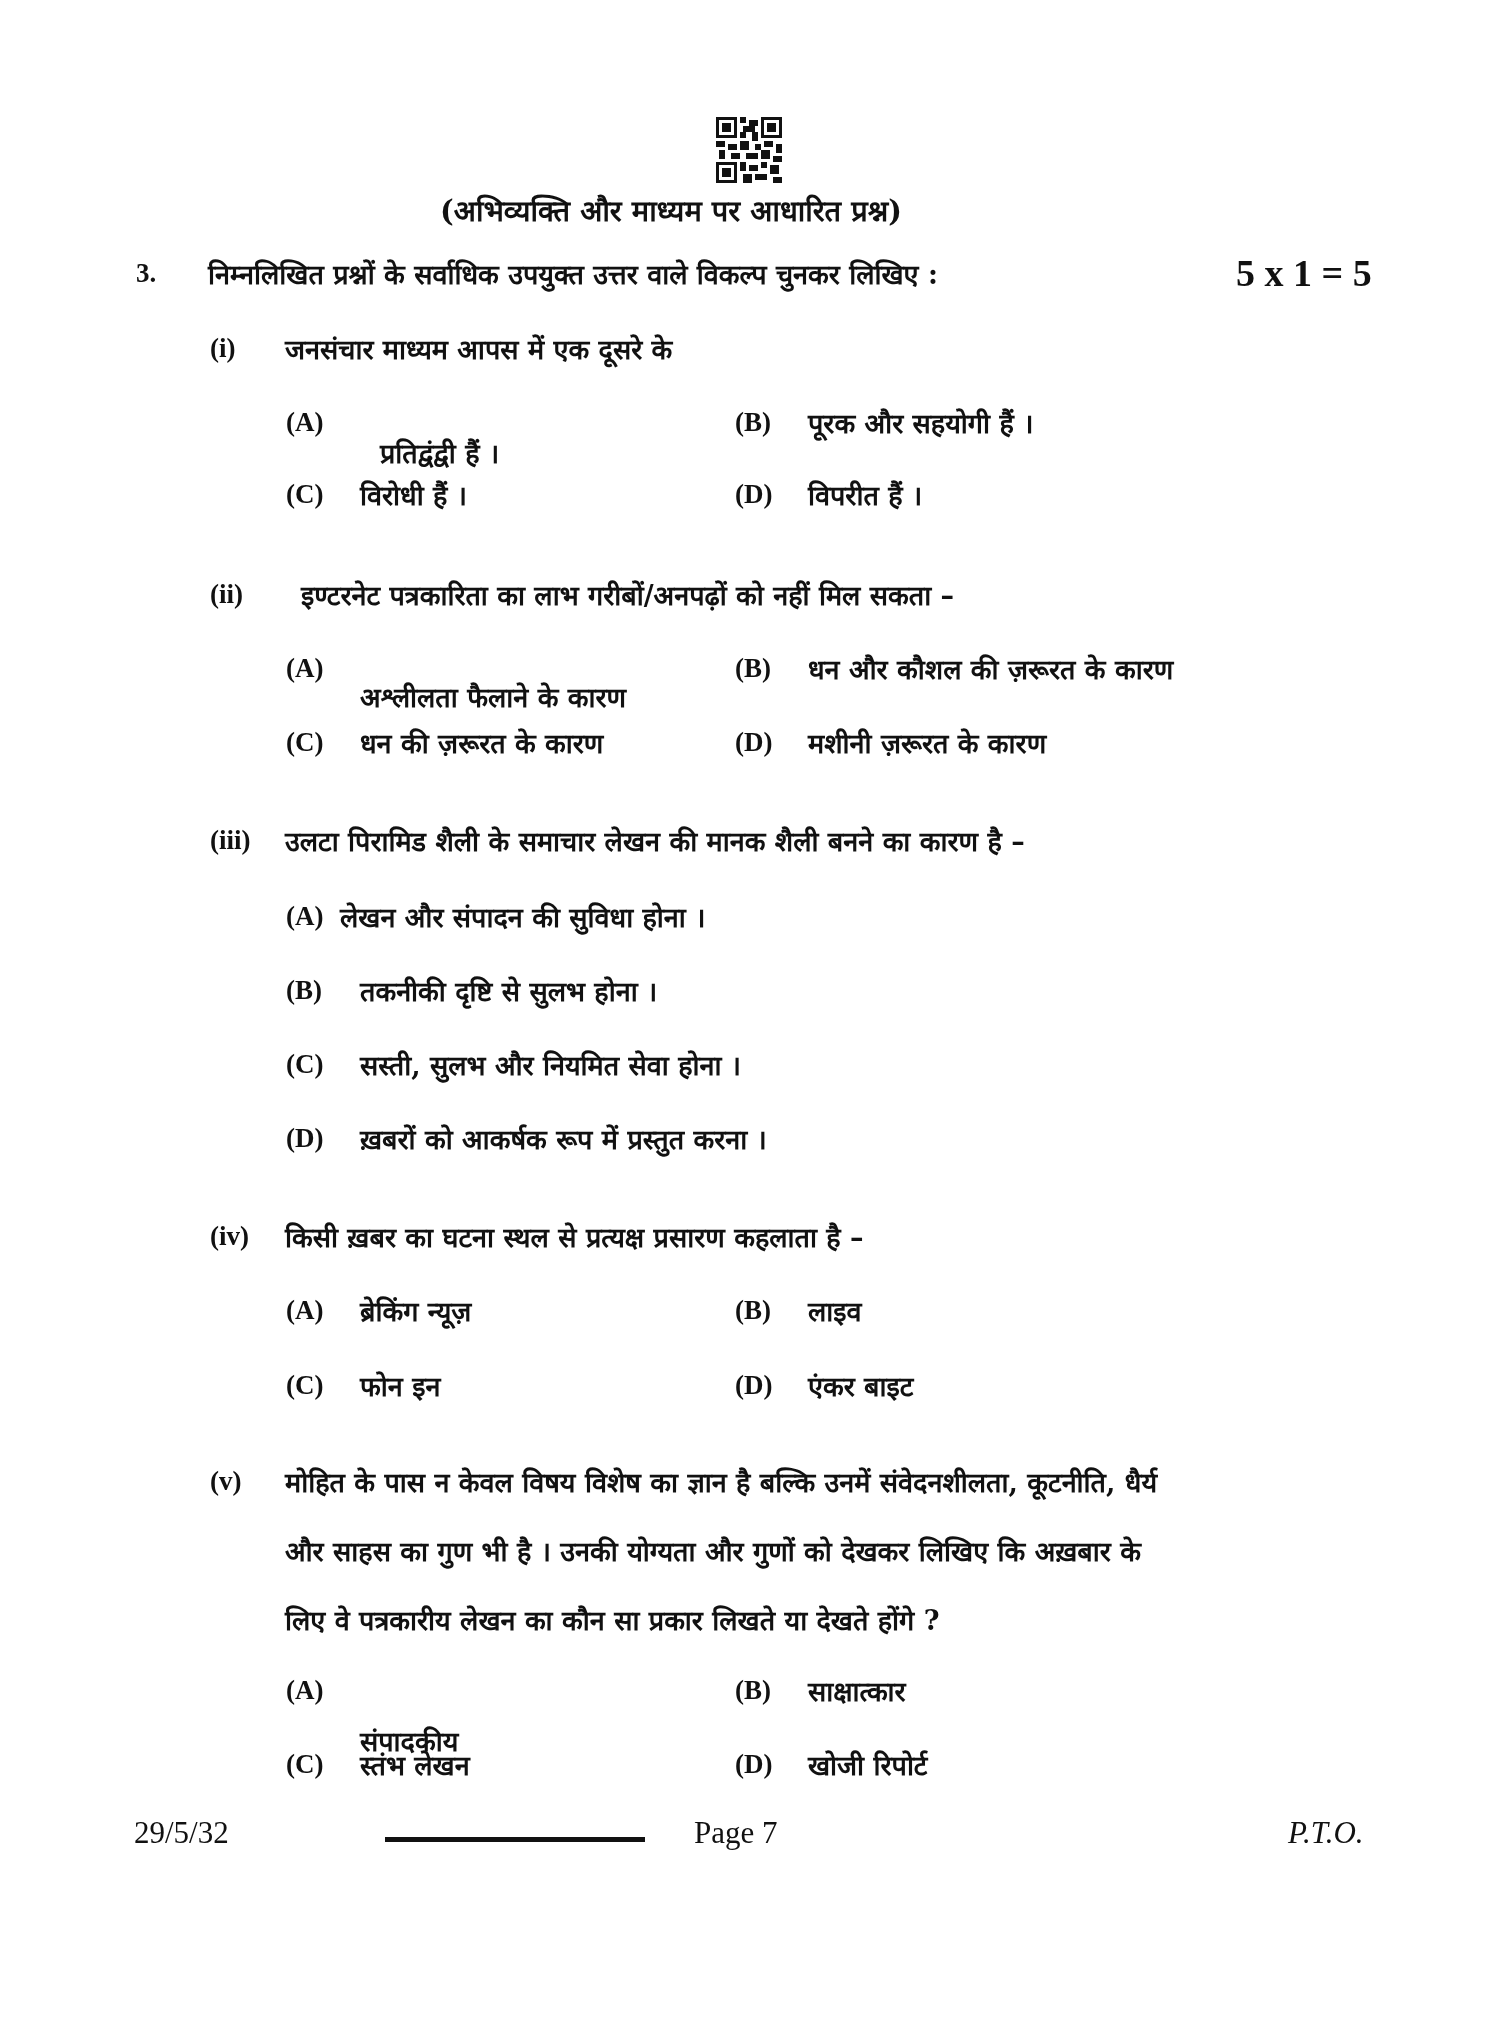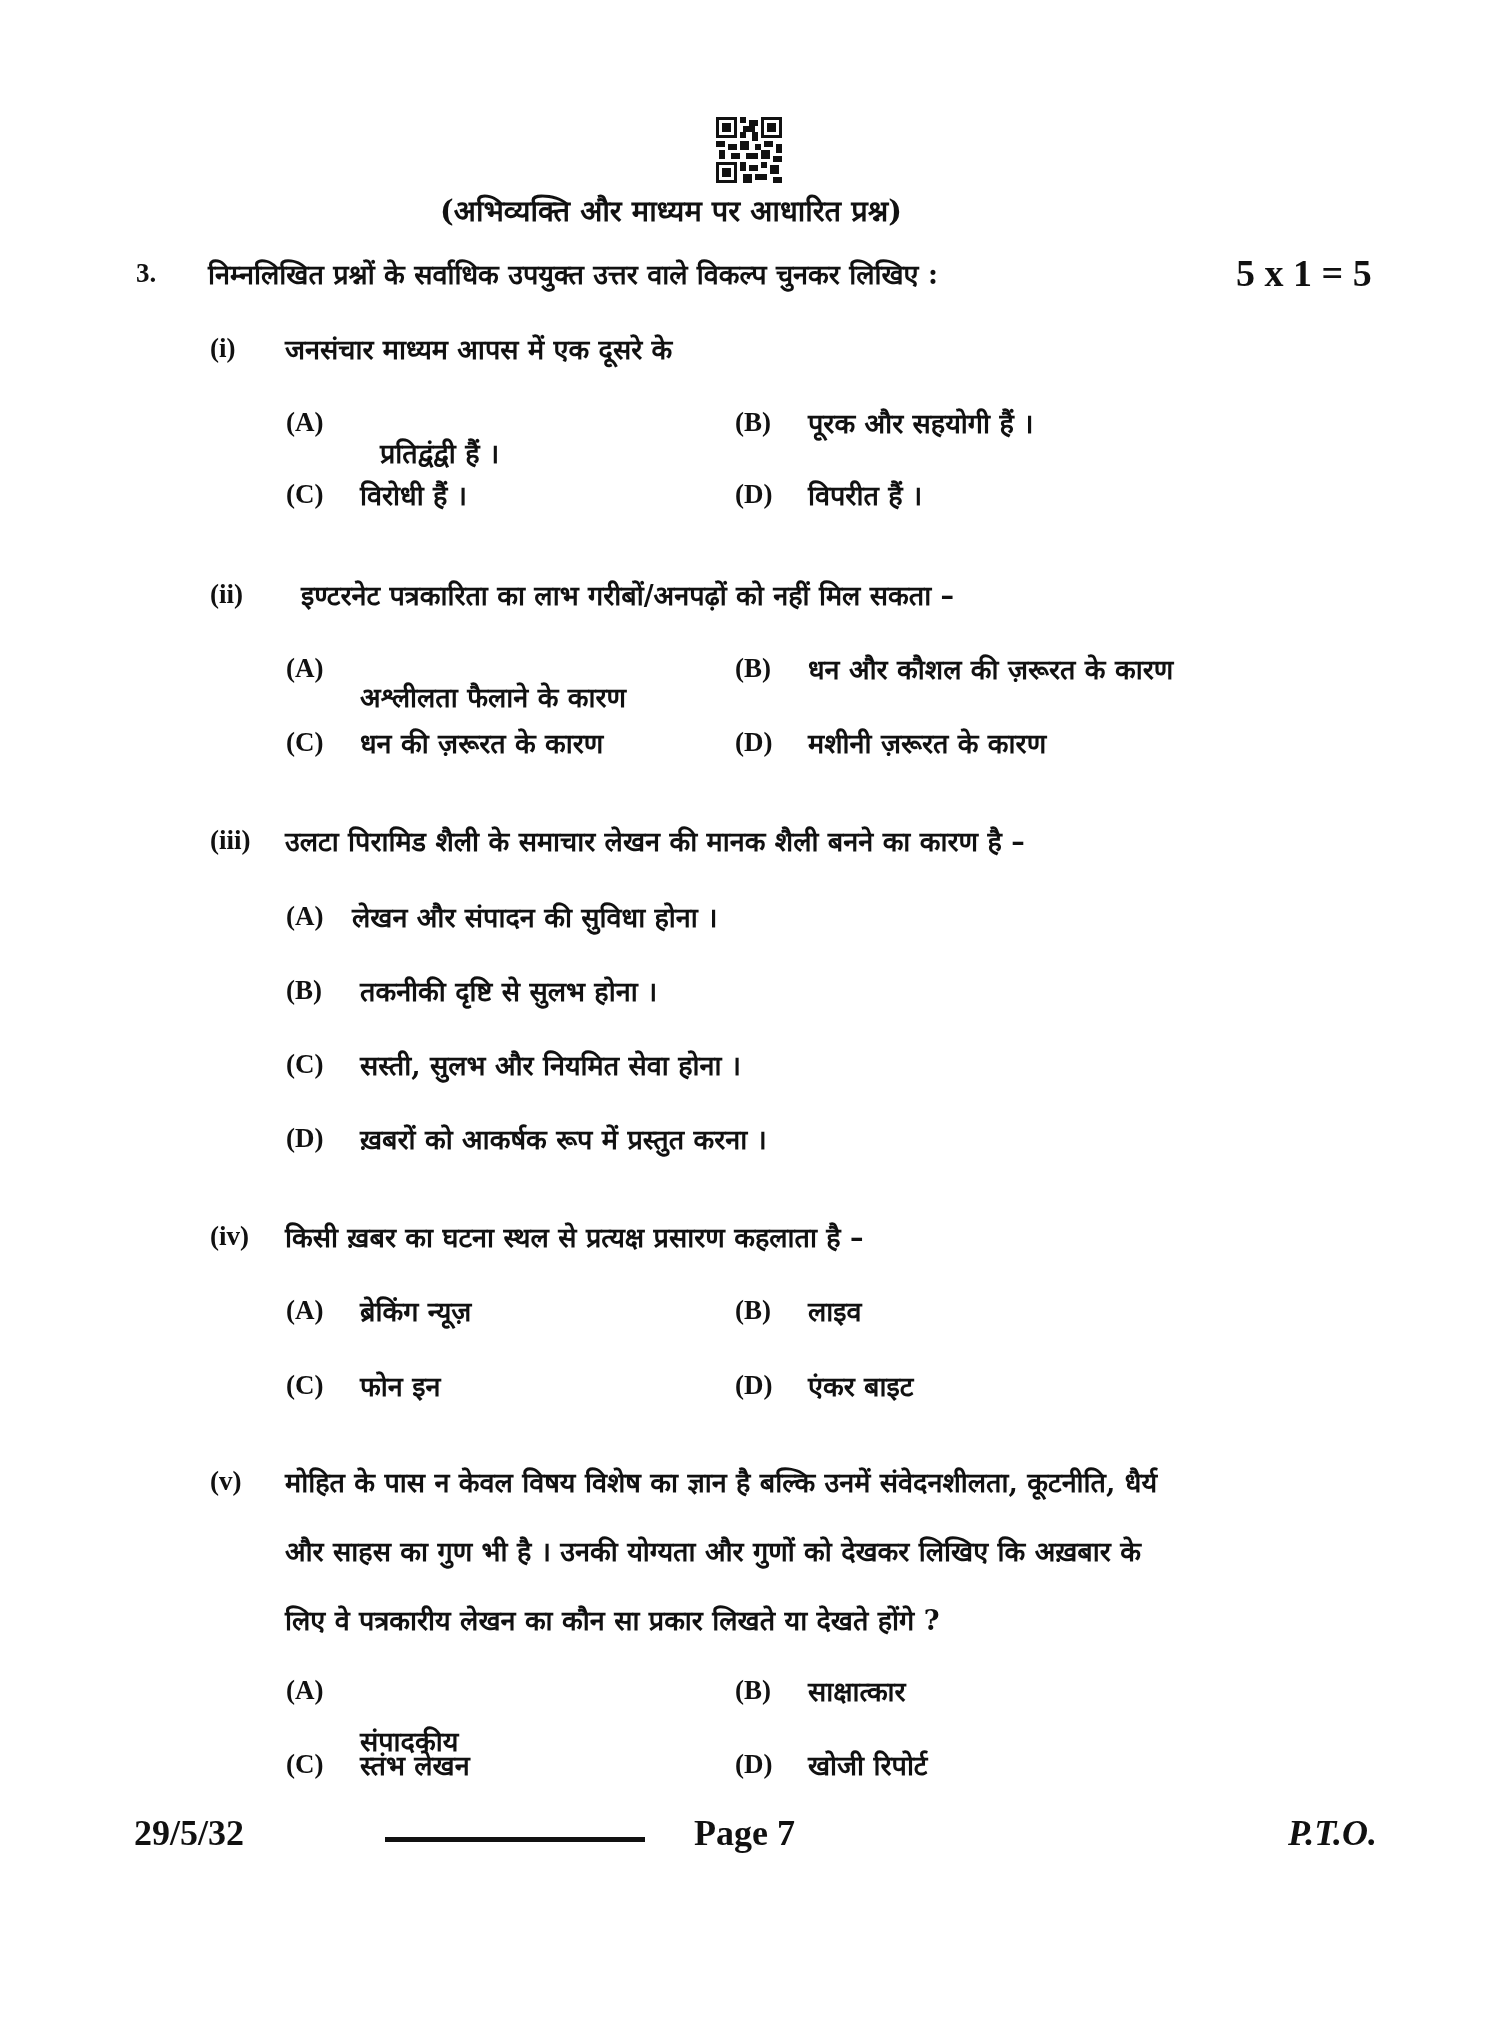--- a/index.html
+++ b/index.html
@@ -4,21 +4,21 @@
 <style>
   html, body { margin: 0; padding: 0; background: #ffffff; }
   body { width: 1505px; height: 2034px; position: relative; overflow: hidden; color: #111111;
          font-family: "DejaVu Serif", "Liberation Serif", serif; }
   .abs { position: absolute; white-space: nowrap; }
   .line { transform: translateY(-50%); font-size: 27px; font-weight: bold; }
   .label { font-family: "Liberation Serif", "DejaVu Serif", serif; font-weight: bold; font-size: 27px; }
   .heading { left: 0; width: 1342px; text-align: center; font-size: 29px; font-weight: bold; transform: translateY(-50%); }
   .qr { left: 716px; top: 116px; width: 66px; height: 68px; }
   .marks { font-family: "Liberation Serif", serif; font-weight: bold; font-size: 38px; }
-  .footer-code { font-family: "Liberation Serif", serif; font-weight: bold; font-size: 36px; transform: translateY(-50%); }
+  .footer-code { font-family: "Liberation Serif", serif; font-weight: normal; font-size: 31px; transform: translateY(-50%); }
   .footer-rule { position: absolute; left: 385px; top: 1837px; width: 260px; height: 5px; background: #111; }
   .pto { font-style: italic; }
 </style>
 </head>
 <body>
 
 <svg class="abs qr" viewBox="0 0 22 22" width="66" height="68">
   <rect x="0" y="0" width="22" height="22" fill="#fff"></rect>
   <rect x="0" y="0" width="7" height="7" fill="#111"></rect>
     <rect x="1" y="1" width="5" height="5" fill="#fff"></rect>
@@ -82,21 +82,21 @@
   <div class="abs line label" style="left:286px; top:742px;">(C)</div>
   <div class="abs line" style="left:360px; top:742px;">धन की ज़रूरत के कारण</div>
   <div class="abs line label" style="left:735px; top:742px;">(D)</div>
   <div class="abs line" style="left:808px; top:742px;">मशीनी ज़रूरत के कारण</div>
 </div>
 
 <div>
   <div class="abs line label" style="left:210px; top:840px;">(iii)</div>
   <div class="abs line" style="left:285px; top:840px;">उलटा पिरामिड शैली के समाचार लेखन की मानक शैली बनने का कारण है –</div>
   <div class="abs line label" style="left:286px; top:916px;">(A)</div>
-  <div class="abs line" style="left:352px; top:916px;">लेखन और संपादन की सुविधा होना ।</div>
+  <div class="abs line" style="left:340px; top:916px;">लेखन और संपादन की सुविधा होना ।</div>
   <div class="abs line label" style="left:286px; top:990px;">(B)</div>
   <div class="abs line" style="left:360px; top:990px;">तकनीकी दृष्टि से सुलभ होना ।</div>
   <div class="abs line label" style="left:286px; top:1064px;">(C)</div>
   <div class="abs line" style="left:360px; top:1064px;">सस्ती, सुलभ और नियमित सेवा होना ।</div>
   <div class="abs line label" style="left:286px; top:1138px;">(D)</div>
   <div class="abs line" style="left:360px; top:1138px;">ख़बरों को आकर्षक रूप में प्रस्तुत करना ।</div>
 </div>
 
 <div>
   <div class="abs line label" style="left:210px; top:1236px;">(iv)</div>

